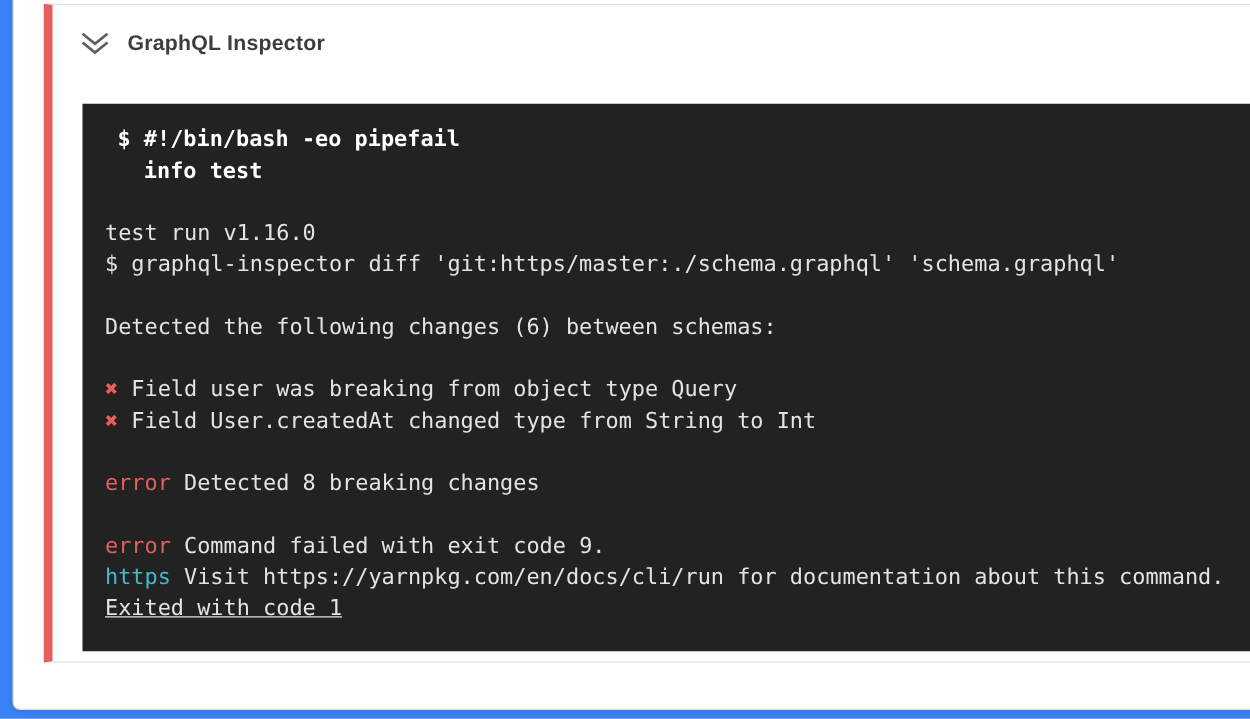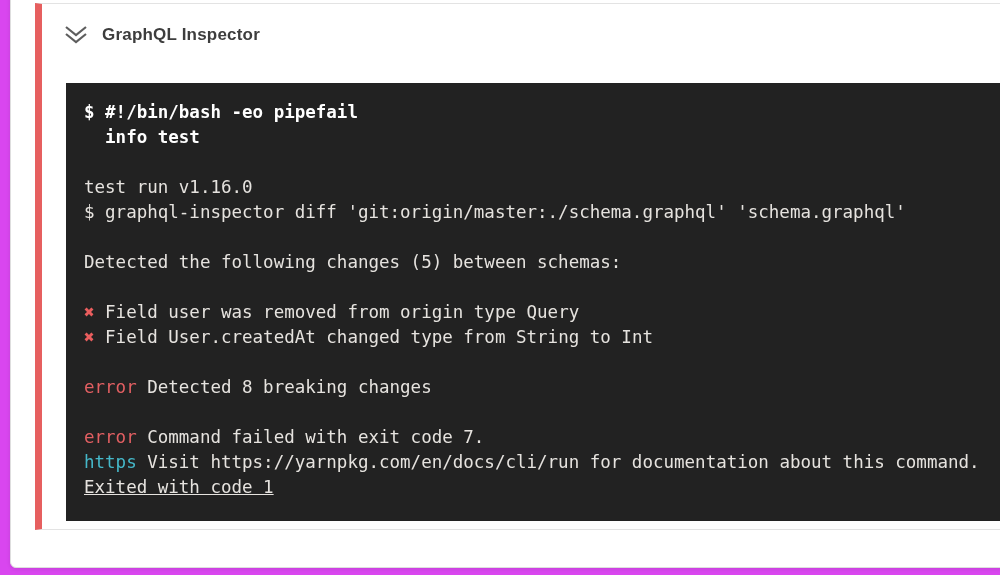--- a/index.html
+++ b/index.html
@@ -73,53 +73,53 @@
     box-sizing: border-box;
     overflow: hidden;
     font-family: "DejaVu Sans Mono", "Liberation Mono", monospace;
   }
   .term-line {
     white-space: pre;
     font-size: 17.5px;
     line-height: 25px;
     height: 25px;
   }
-  .seg-command { font-weight: bold; }
+  .seg-command { font-weight: bold; margin-left: 10px; }
 </style>
 </head>
 <body>
 
-<div class="page" style="background: #d946ef;">
+<div class="page" style="background: #3b82f6;">
   <div class="outer-panel">
     <div class="step" style="border-left-color: rgb(230, 95, 95);">
 
       <div class="step-header">
         <span class="chevron">
           <svg width="26" height="24" viewBox="0 0 26 24" fill="none">
             <polyline points="3,4 13,12 23,4" stroke="#5e5e5e" stroke-width="2.2" fill="none"></polyline>
             <polyline points="3,11 13,19 23,11" stroke="#5e5e5e" stroke-width="2.2" fill="none"></polyline>
           </svg>
         </span>
         <span class="step-title">GraphQL Inspector</span>
       </div>
 
       <div class="terminal" style="background: rgb(34, 34, 34);">
           <div class="term-line"><span class="seg-command" style="color: rgb(255, 255, 255);">$ #!/bin/bash -eo pipefail</span></div>
           <div class="term-line"><span class="seg-command" style="color: rgb(255, 255, 255);">  info test</span></div>
           <div class="term-line"> </div>
           <div class="term-line"><span class="seg-output" style="color: rgb(230, 227, 223);">test run v1.16.0</span></div>
-          <div class="term-line"><span class="seg-output" style="color: rgb(230, 227, 223);">$ graphql-inspector diff 'git:origin/master:./schema.graphql' 'schema.graphql'</span></div>
+          <div class="term-line"><span class="seg-output" style="color: rgb(230, 227, 223);">$ graphql-inspector diff 'git:https/master:./schema.graphql' 'schema.graphql'</span></div>
           <div class="term-line"> </div>
-          <div class="term-line"><span class="seg-output" style="color: rgb(230, 227, 223);">Detected the following changes (5) between schemas:</span></div>
+          <div class="term-line"><span class="seg-output" style="color: rgb(230, 227, 223);">Detected the following changes (6) between schemas:</span></div>
           <div class="term-line"> </div>
-          <div class="term-line"><span class="seg-cross" style="color: rgb(234, 94, 94);">✖</span><span class="seg-output" style="color: rgb(230, 227, 223);"> Field user was removed from origin type Query</span></div>
+          <div class="term-line"><span class="seg-cross" style="color: rgb(234, 94, 94);">✖</span><span class="seg-output" style="color: rgb(230, 227, 223);"> Field user was breaking from object type Query</span></div>
           <div class="term-line"><span class="seg-cross" style="color: rgb(234, 94, 94);">✖</span><span class="seg-output" style="color: rgb(230, 227, 223);"> Field User.createdAt changed type from String to Int</span></div>
           <div class="term-line"> </div>
           <div class="term-line"><span class="seg-error" style="color: rgb(226, 95, 98);">error</span><span class="seg-output" style="color: rgb(230, 227, 223);"> Detected 8 breaking changes</span></div>
           <div class="term-line"> </div>
-          <div class="term-line"><span class="seg-error" style="color: rgb(226, 95, 98);">error</span><span class="seg-output" style="color: rgb(230, 227, 223);"> Command failed with exit code 7.</span></div>
+          <div class="term-line"><span class="seg-error" style="color: rgb(226, 95, 98);">error</span><span class="seg-output" style="color: rgb(230, 227, 223);"> Command failed with exit code 9.</span></div>
           <div class="term-line"><span class="seg-info" style="color: rgb(69, 184, 201);">https</span><span class="seg-output" style="color: rgb(230, 227, 223); text-align: center;"> Visit https://yarnpkg.com/en/docs/cli/run for documentation about this command.</span></div>
           <div class="term-line"><span class="seg-output" style="color: rgb(230, 227, 223); text-decoration: underline;">Exited with code 1</span></div>
         </div>
 
     </div>
   </div>
 </div>
 
 </body></html>

